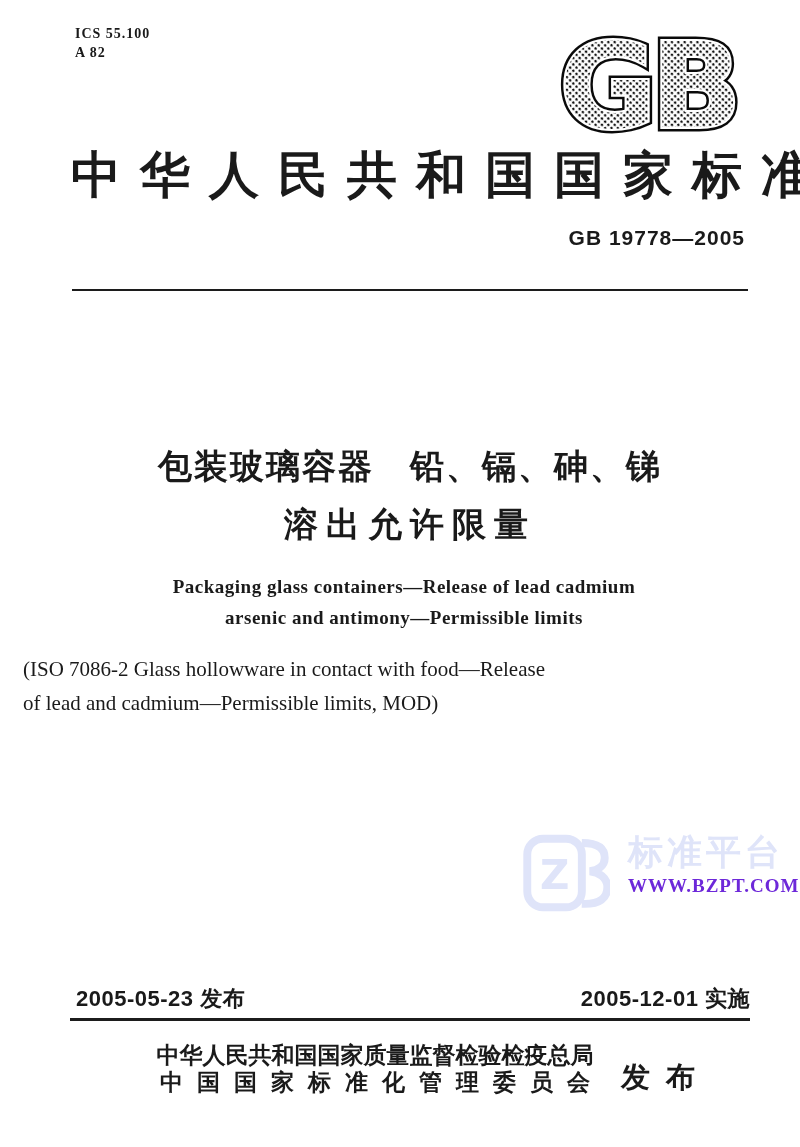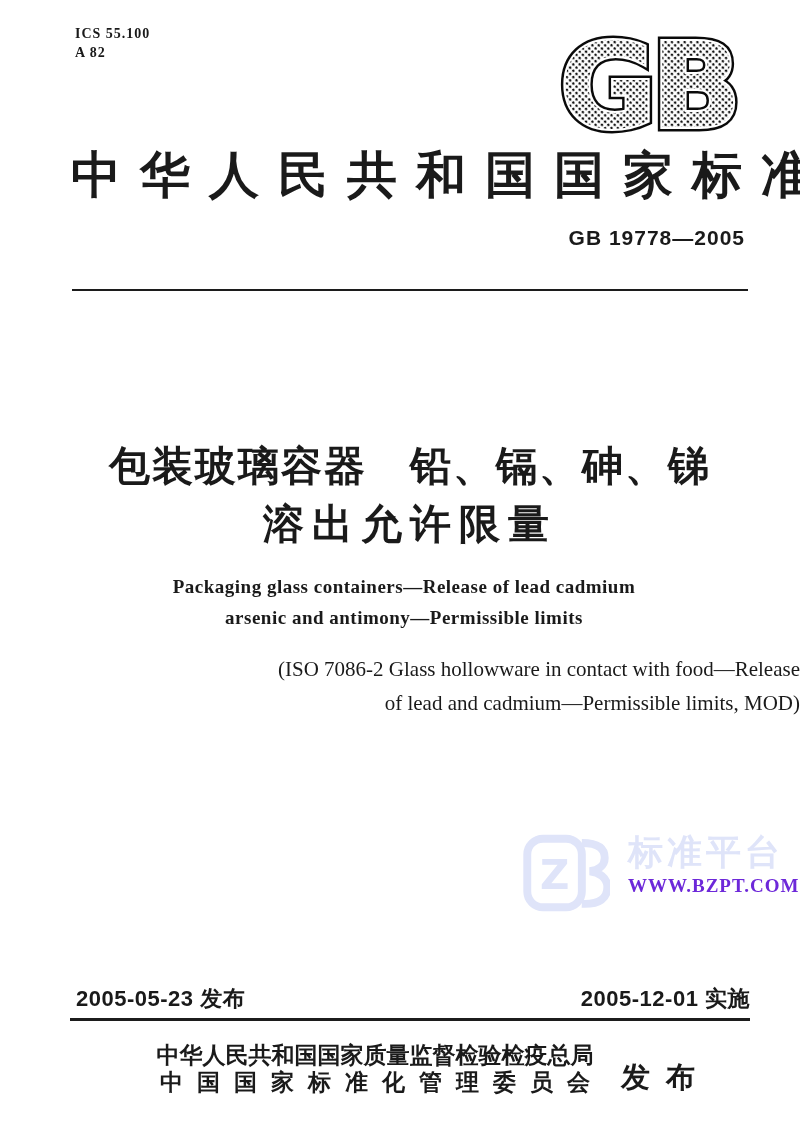--- a/index.html
+++ b/index.html
@@ -32,37 +32,37 @@
     font-size:21px;font-weight:bold;letter-spacing:1px;
     font-family:"Liberation Sans", sans-serif;
   }
   .rule{position:absolute;background:#1c1c1c;}
   .rule-top{left:72px;top:289px;width:676px;height:2px;}
   .rule-bottom{left:70px;top:1018px;width:680px;height:3px;}
   
   .cn-title{
     position:absolute;left:0;top:437px;width:100%;
     text-align:center;font-weight:bold;
-    font-size:41px;line-height:58px;letter-spacing:2px;
+    font-size:34px;line-height:58px;letter-spacing:2px;
     padding-left:20px;box-sizing:border-box;
     font-family:"Liberation Sans", sans-serif;
   }
   .cn-title .cn2{letter-spacing:8px;}
   
   .en-title{
     position:absolute;left:0;top:571px;width:100%;
     text-align:center;font-weight:bold;
     font-family:"Liberation Serif", serif;
     font-size:19px;line-height:31px;letter-spacing:0.5px;
     padding-left:8px;box-sizing:border-box;
   }
   
   .iso-ref{
     position:absolute;left:0;top:652px;width:100%;
-    text-align:right;
+    text-align:left;
     font-family:"Liberation Serif", serif;
     font-size:21px;line-height:34px;
     padding-left:23px;box-sizing:border-box;
   }
   
   .watermark{position:absolute;left:522px;top:832px;display:flex;}
   .wm-text{margin-left:18px;}
   .wm-name{
     font-size:35px;font-weight:bold;color:#dfe4f9;
     letter-spacing:4px;line-height:40px;

